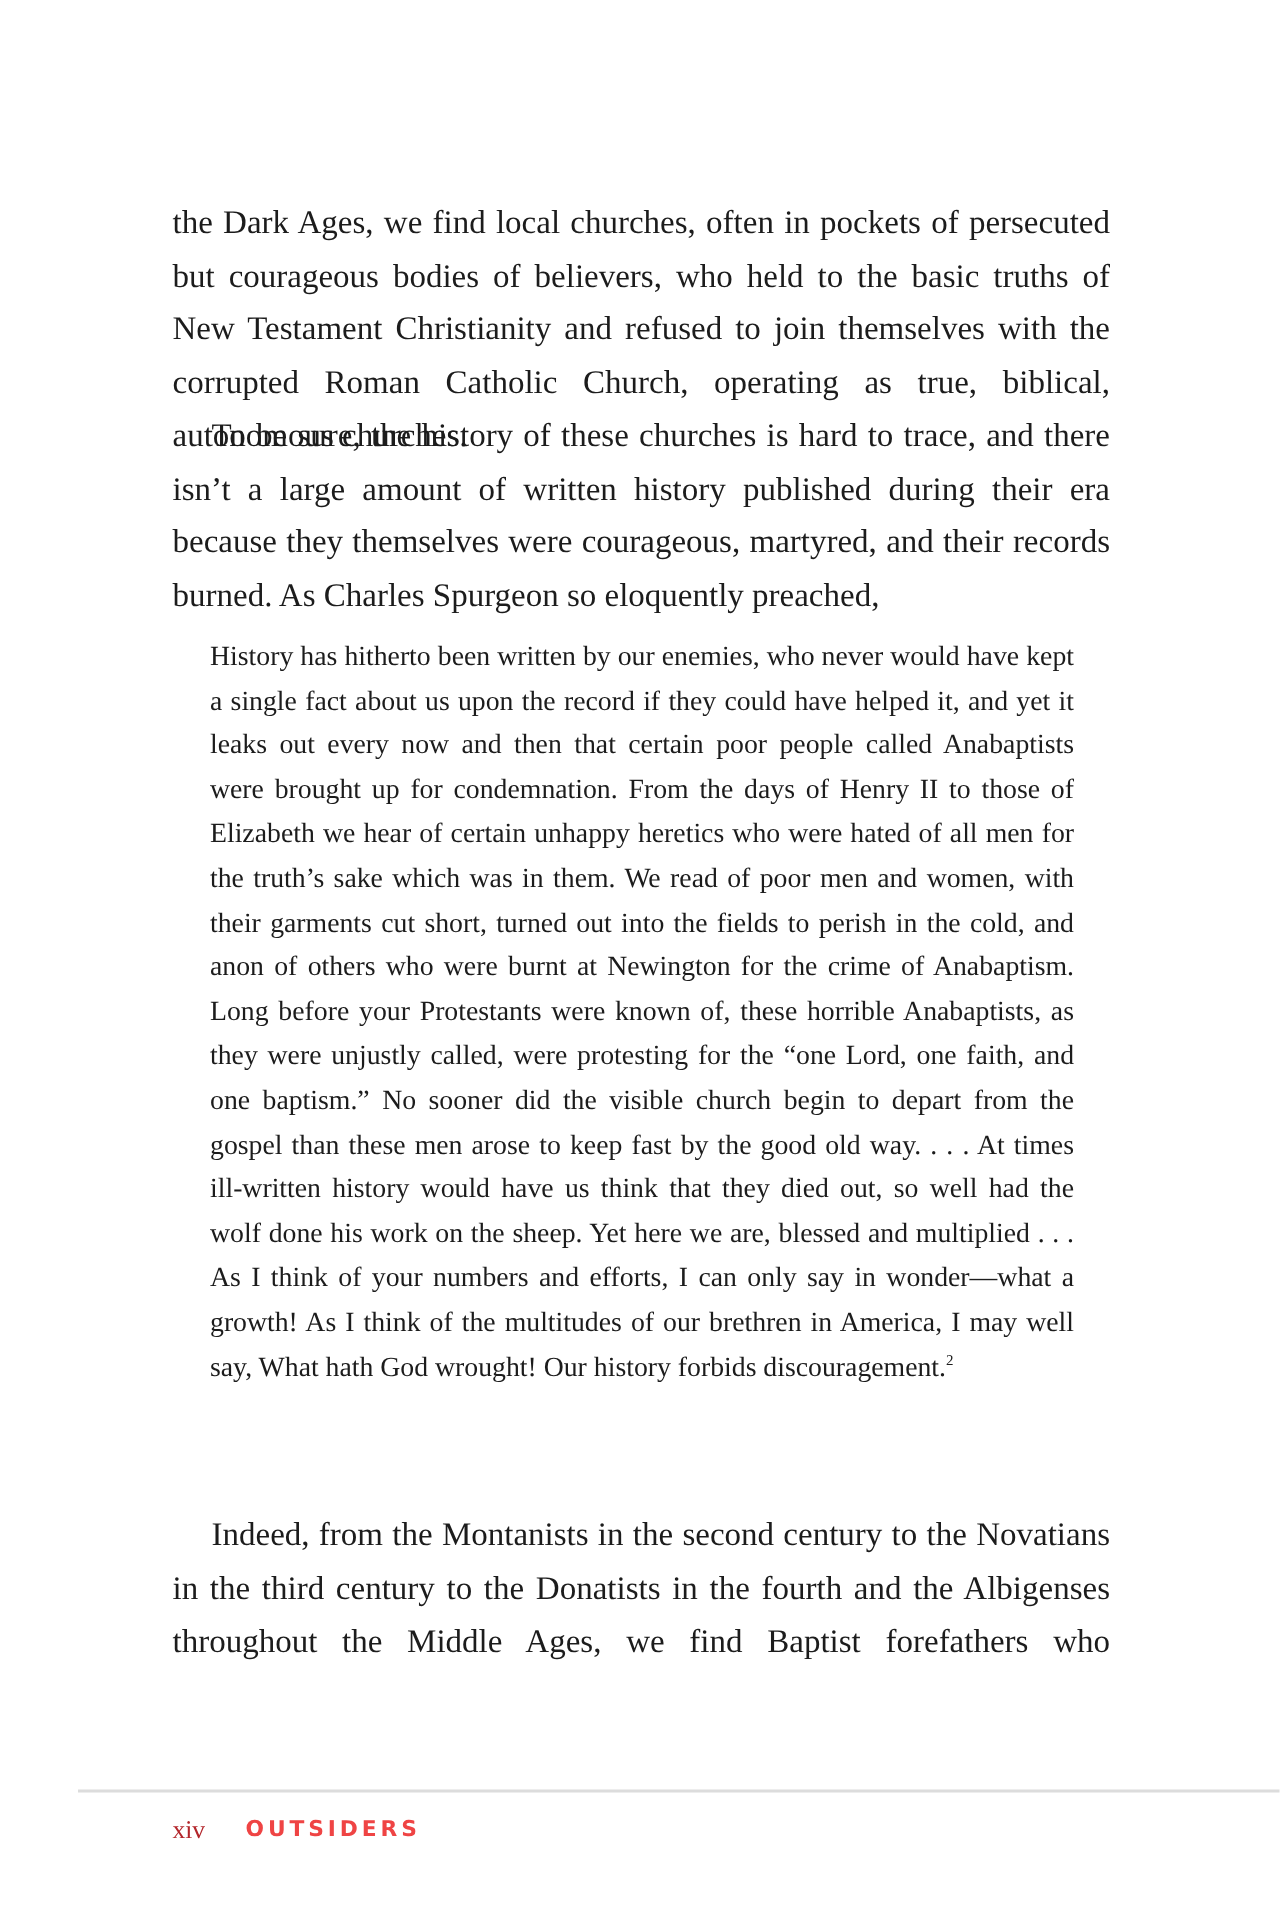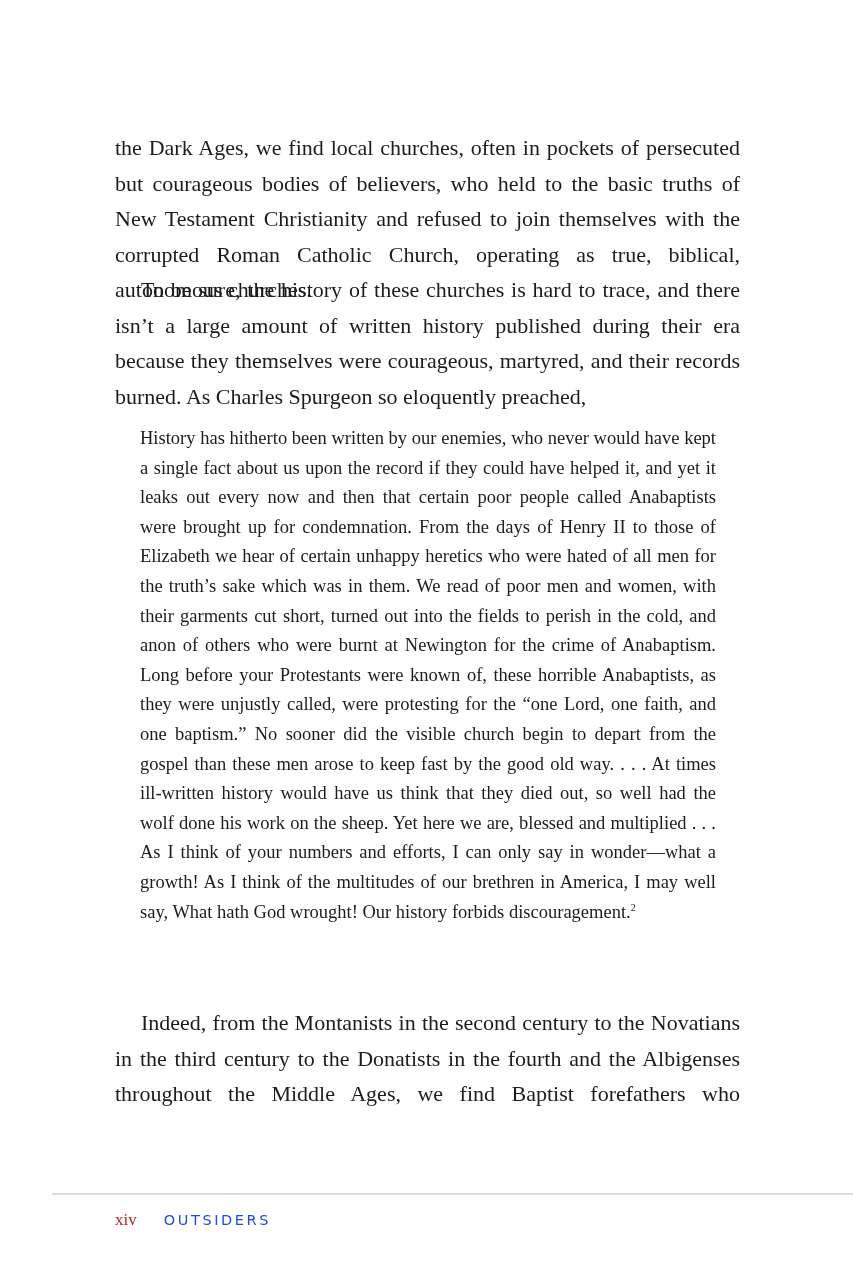--- a/index.html
+++ b/index.html
@@ -69,22 +69,22 @@
     .folio {
       font-family: "Liberation Serif", "DejaVu Serif", serif;
       font-size: 17px;
       color: #b3262b;
       margin-right: 27px;
     }
     .running-head {
       font-family: "DejaVu Sans", "Liberation Sans", sans-serif;
       font-size: 14.5px;
       letter-spacing: 2.6px;
-      color: #1d4ed8;
-      font-weight: 400;
+      color: #ef4444;
+      font-weight: 700;
     }
   </style>
 </head>
 <body>
 
 <div class="page">
 
   <p class="body-text para-1">
     <span>the Dark Ages, we find local churches, often in pockets of persecuted but courageous bodies of believers, who held to the basic truths of New Testament Christianity and refused to join themselves with the corrupted Roman Catholic Church, operating as true, biblical, autonomous churches.</span>
   </p>

